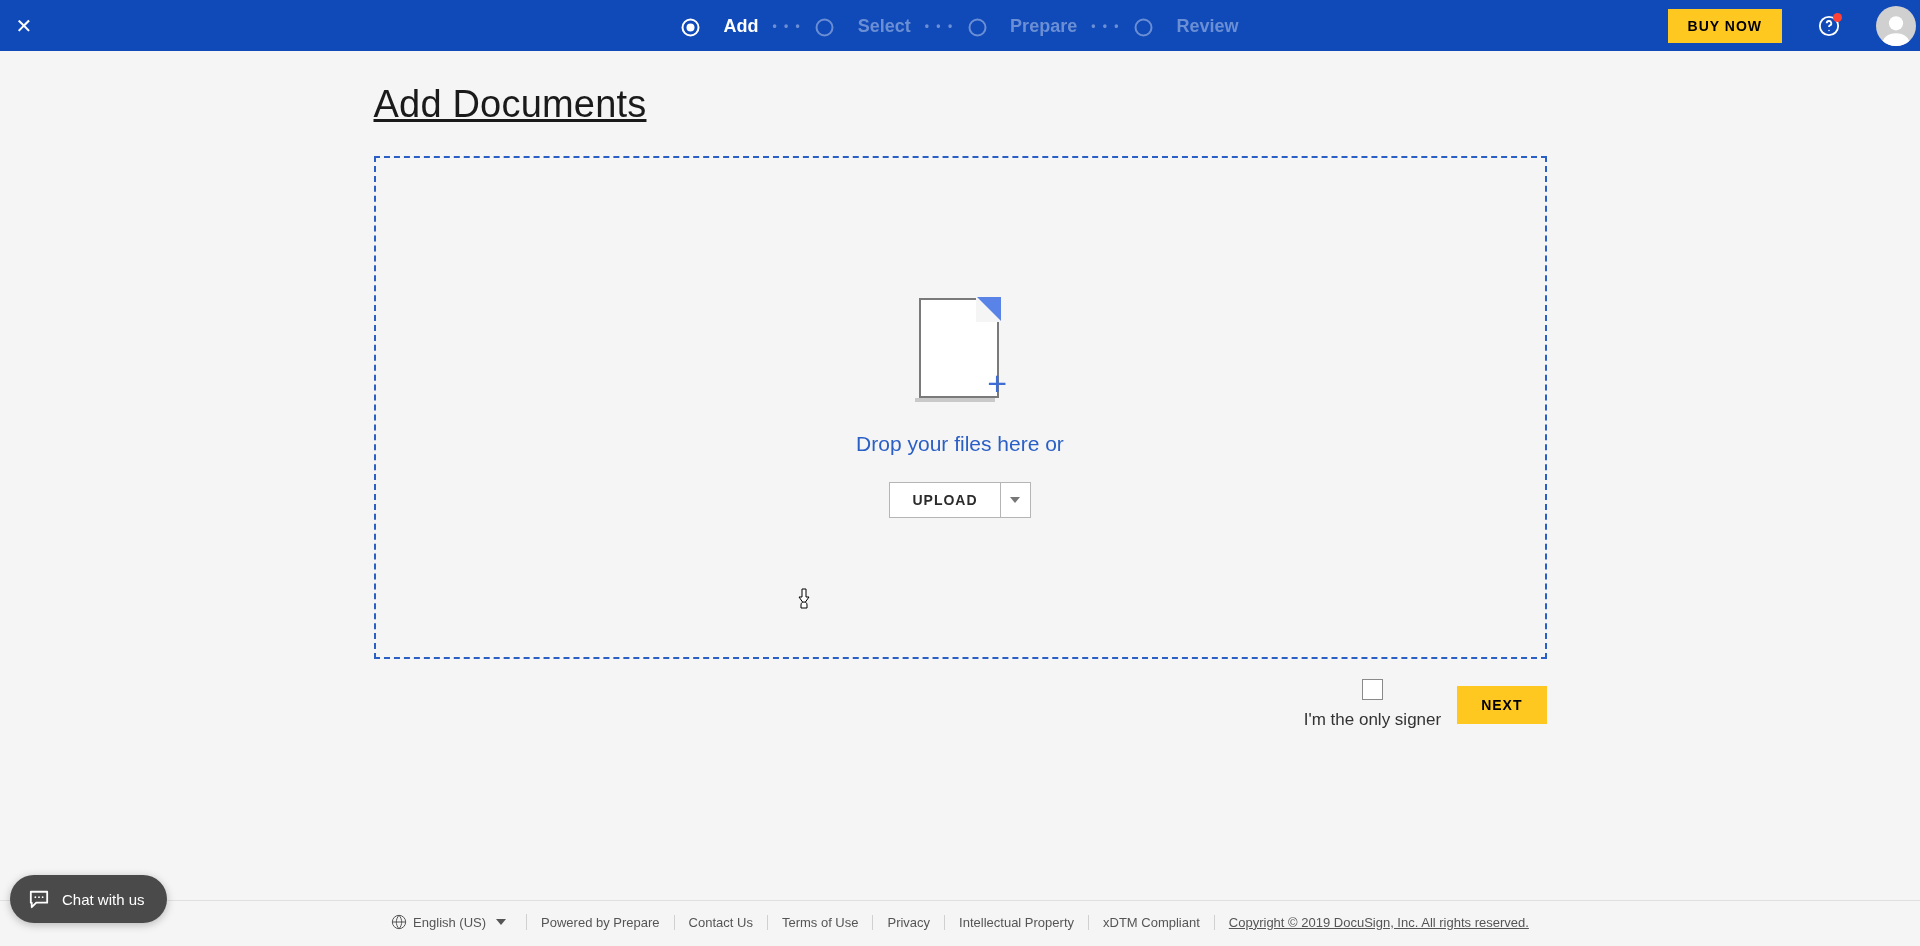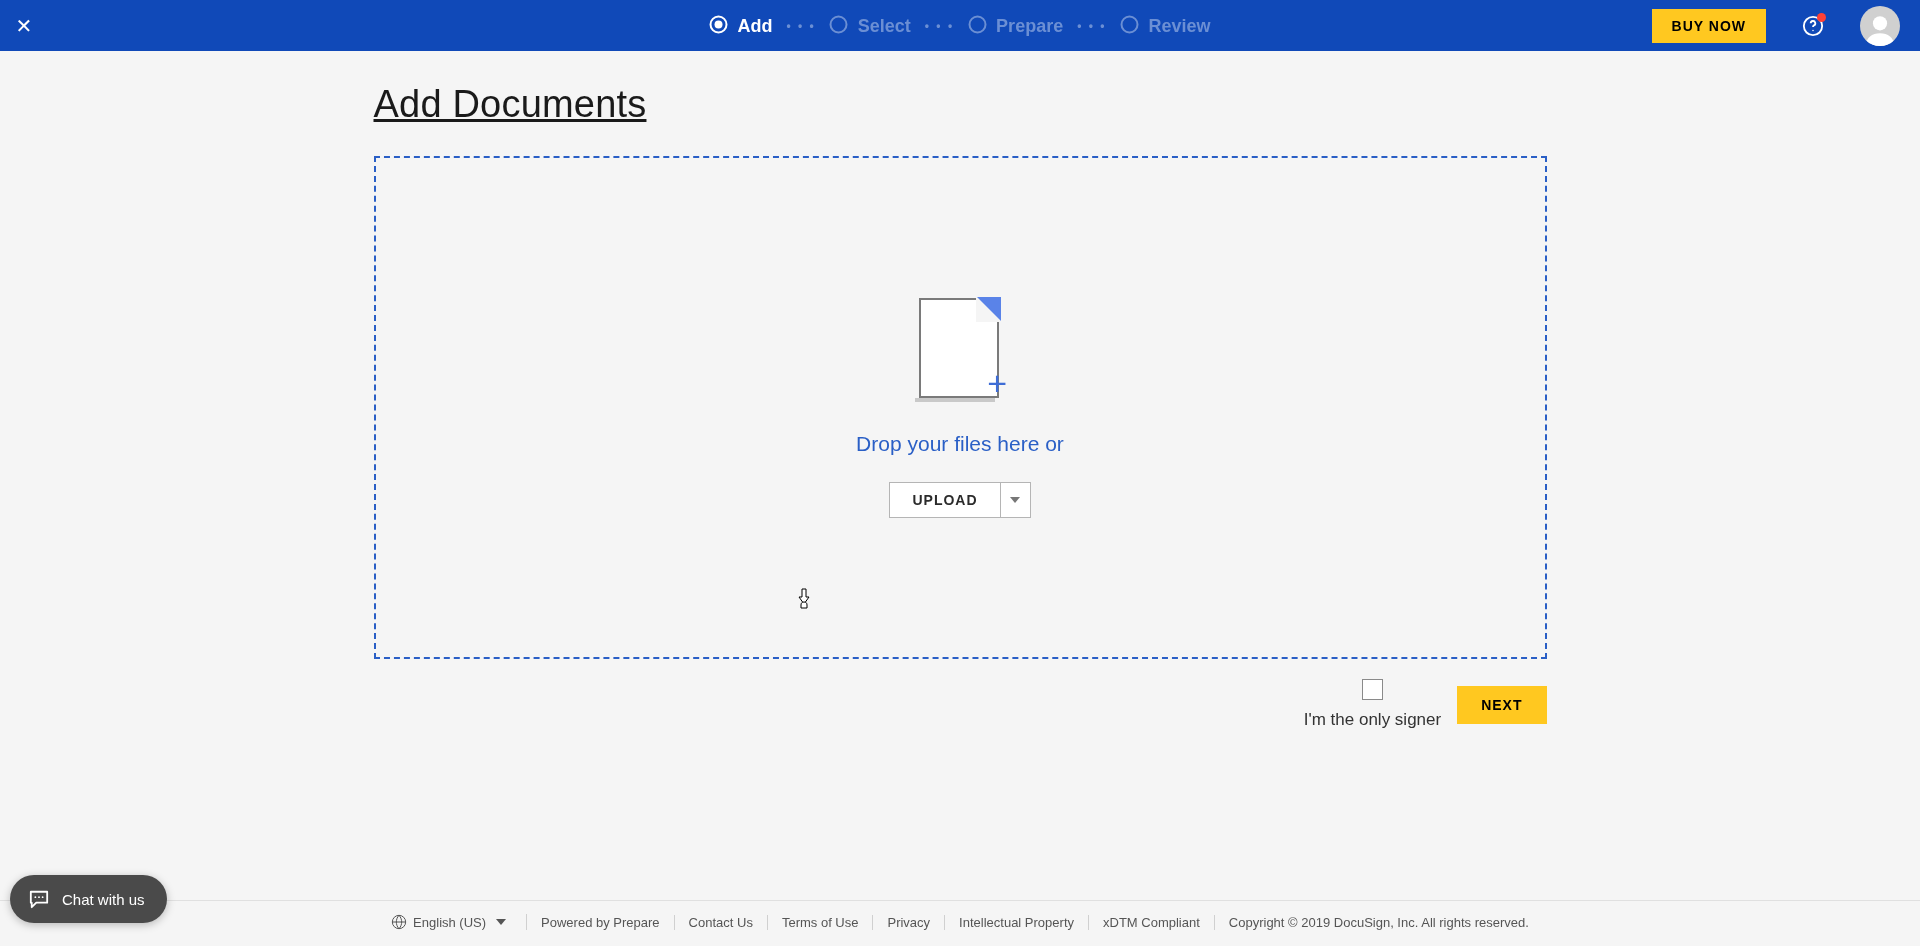--- a/index.html
+++ b/index.html
@@ -42,22 +42,22 @@
   position: absolute;
   left: 50%;
   top: 50%;
   transform: translate(-50%, -50%);
   display: flex;
   align-items: center;
   gap: 14px;
 }
 .step {
   display: flex;
-  align-items: flex-start;
-  gap: 10px;
+  align-items: flex-end;
+  gap: 24px;
   cursor: pointer;
 }
 .step-circle {
   width: 18px;
   height: 18px;
   border-radius: 50%;
   border: 2px solid #6b8fd4;
   position: relative;
 }
 .step.active .step-circle {
@@ -83,21 +83,21 @@
   color: #fff;
 }
 .step-dots {
   color: #6b8fd4;
   letter-spacing: 2px;
   font-size: 12px;
   font-weight: 700;
 }
 .header-right {
   position: absolute;
-  right: 20px;
+  right: 4px;
   top: 50%;
   transform: translateY(-50%);
   display: flex;
   align-items: center;
   gap: 36px;
 }
 .buy-now {
   background: #ffc820;
   color: #000;
   border: none;
@@ -296,21 +296,21 @@
   align-items: center;
   gap: 0;
   font-size: 13px;
   color: #555;
 }
 .footer-item {
   padding: 0 14px;
   border-right: 1px solid #d0d0d0;
   cursor: pointer;
 }
-.footer-item:last-child { border-right: none; cursor: default; }
+.footer-item:last-child { border-right: none; cursor: default; text-decoration: underline; }
 .lang-item {
   display: flex;
   align-items: center;
   gap: 6px;
   padding-right: 20px;
 }
 .lang-item svg.globe { width: 16px; height: 16px; }
 .lang-item .caret { width: 0; height: 0; border-left: 5px solid transparent; border-right: 5px solid transparent; border-top: 6px solid #555; margin-left: 4px; }
 
 

